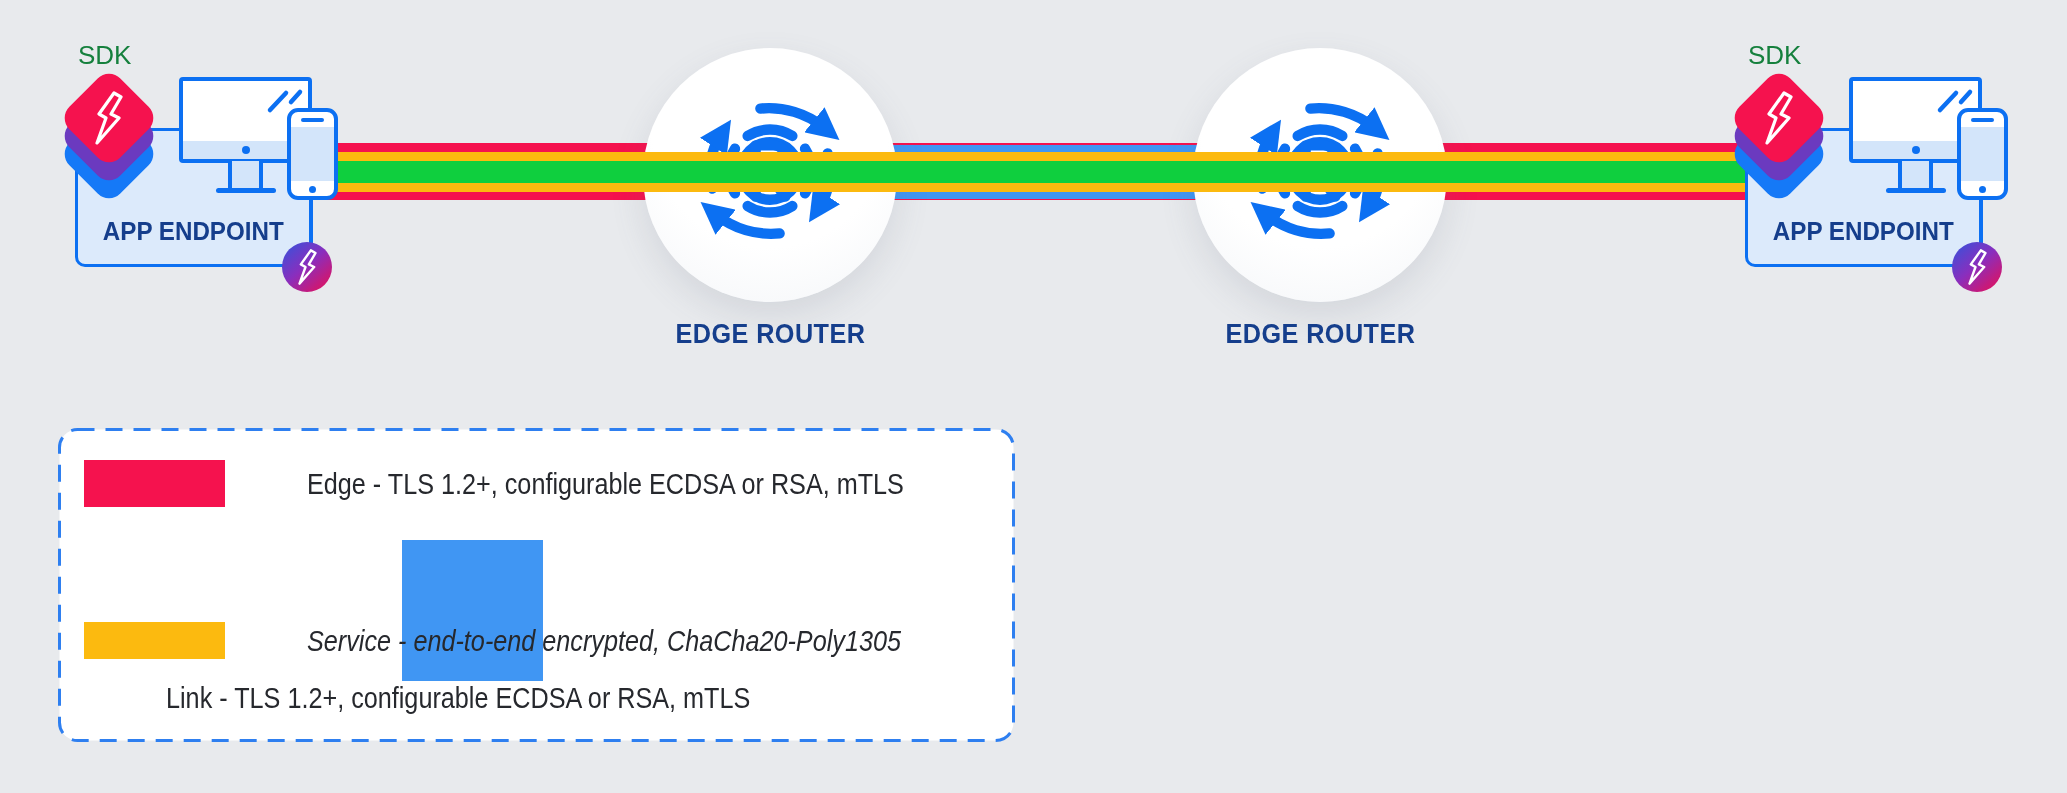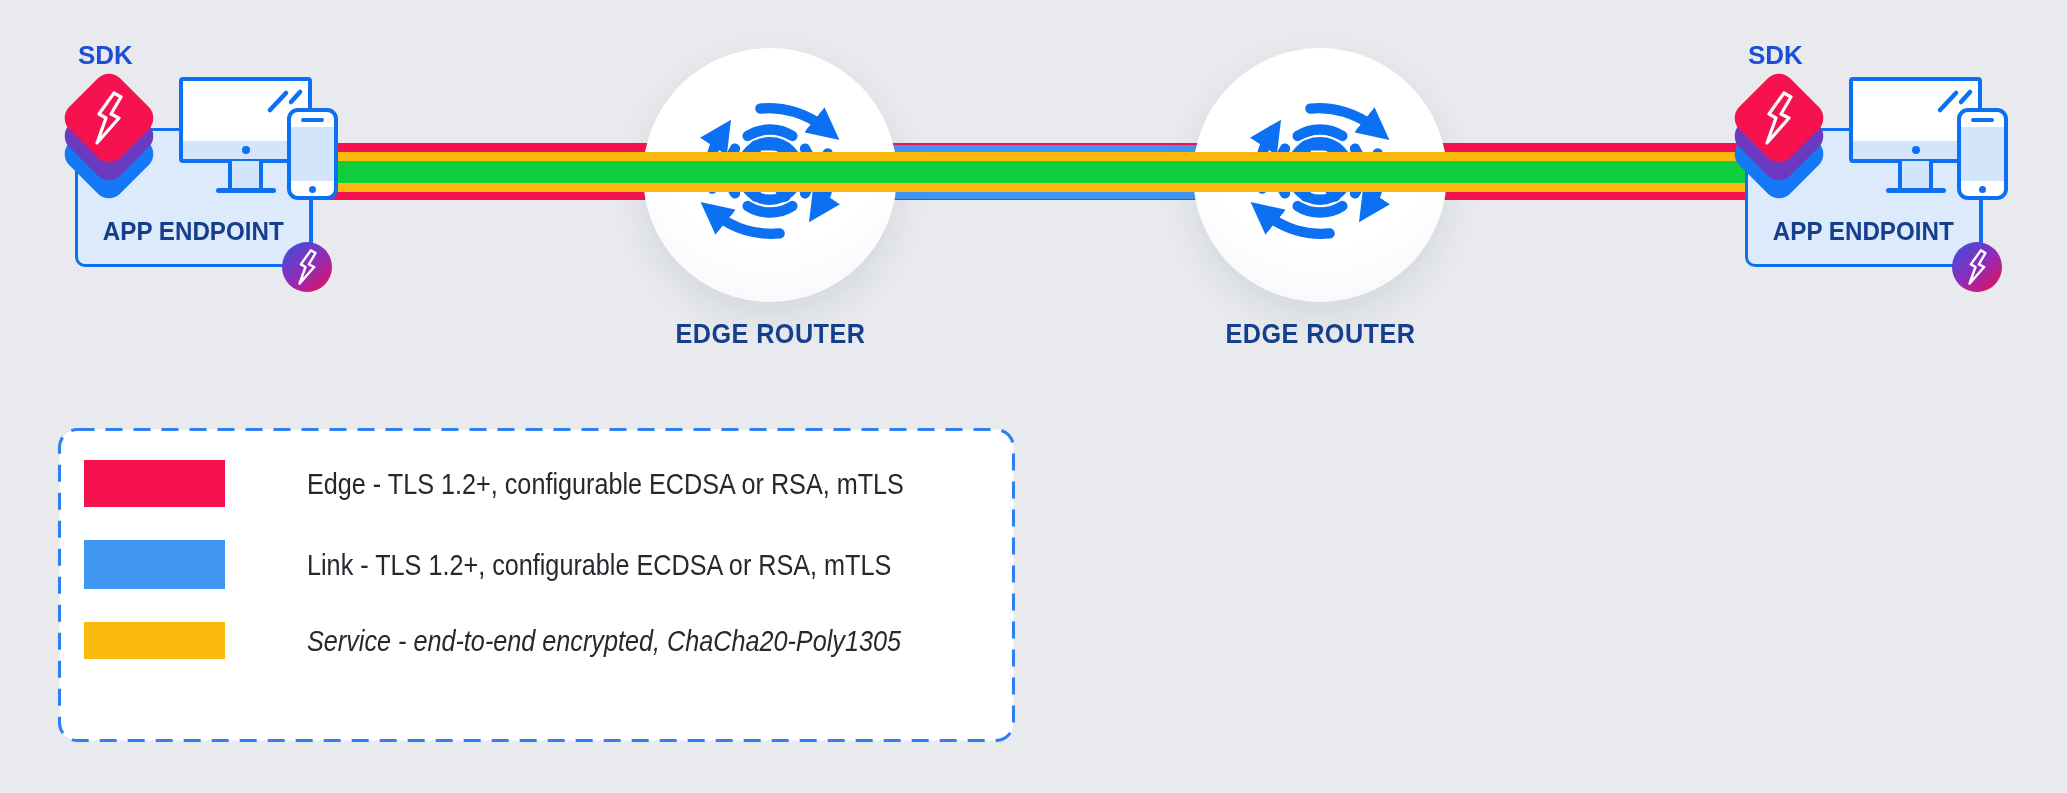--- a/index.html
+++ b/index.html
@@ -37,21 +37,21 @@
   }
   .router-label.r1{left:600px;}
   .router-label.r2{left:1150px;}
   .router-label span{display:inline-block;transform:scaleX(.9);transform-origin:center;}
 
   
   .endpoint-group{position:absolute;top:0;left:0;width:420px;height:340px;}
   .endpoint-group.right{left:1670px;}
   .sdk-text{
     position:absolute;left:78px;top:40px;width:60px;
-    color:#1d4ed8;font-size:26px;font-weight:700;
+    color:#15803d;font-size:26px;font-weight:400;
   }
   .ep-box{
     position:absolute;left:75px;top:128px;width:237px;height:139px;
     border:3px solid #0C70F2;border-radius:10px;background:#DCEAFB;box-sizing:border-box;
   }
   .ep-label{
     position:absolute;left:75px;top:216px;width:237px;text-align:center;
     color:#153E8C;font-size:26px;font-weight:600;
   }
   .ep-label span{display:inline-block;transform:scaleX(.93);transform-origin:center;}
@@ -106,21 +106,21 @@
   
   .legend{position:absolute;left:58px;top:428px;width:957px;height:314px;}
   .legend-bg{position:absolute;left:0;top:0;}
   .legend-row{position:absolute;left:26px;display:flex;align-items:center;}
   .legend-swatch{width:141px;flex:0 0 141px;}
   .legend-row.row1{top:460px;height:47px;text-align:center;}  .legend-row.row1 .legend-swatch{height:47px;}
   .legend-row.row2{top:540px;height:49px;}  .legend-row.row2 .legend-swatch{height:49px;}
   .legend-row.row3{top:622px;height:37px;}  .legend-row.row3 .legend-swatch{height:37px;}
   .legend-row.row4{top:687px;height:27px;}  .legend-row.row4 .legend-swatch{height:27px;}
   .legend-row{top:32px;} 
-  .legend-row.row1{top:32px;} .legend-row.row2{top:112px;}
+  .legend-row.row1{top:32px;} .legend-row.row2{top:112px;flex-direction:column;}
   .legend-row.row3{top:194px;font-style:italic;} .legend-row.row4{top:259px;}
   .legend-text{
     margin-left:82px;color:#26282D;font-size:30px;white-space:nowrap;
     display:inline-block;transform:scaleX(.84);transform-origin:left center;
   }
 </style>
 </head>
 <body>
 
 <div class="canvas">

